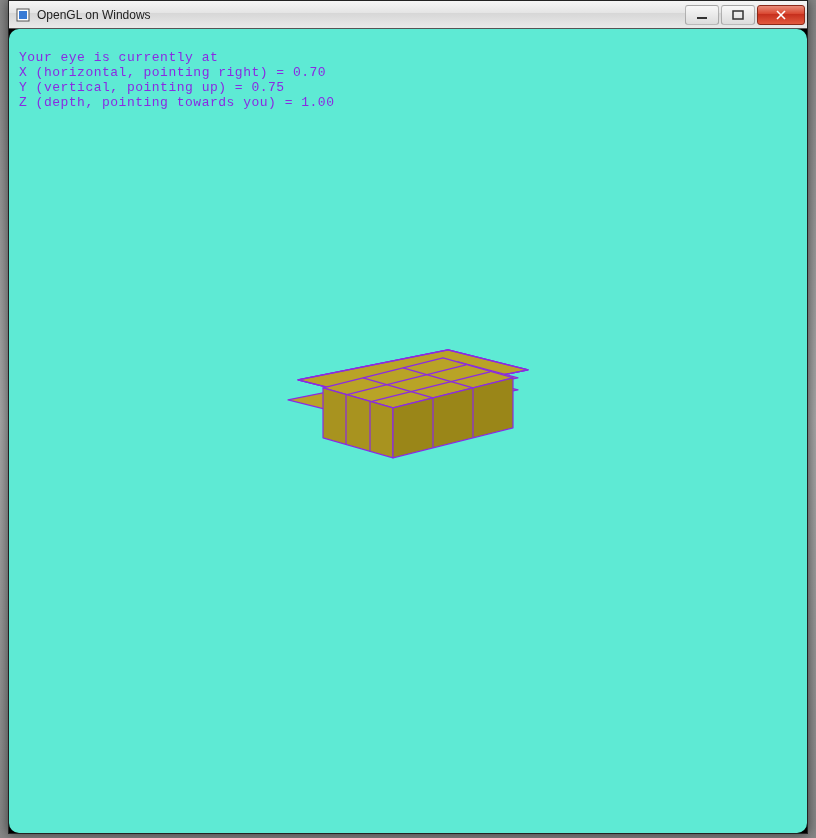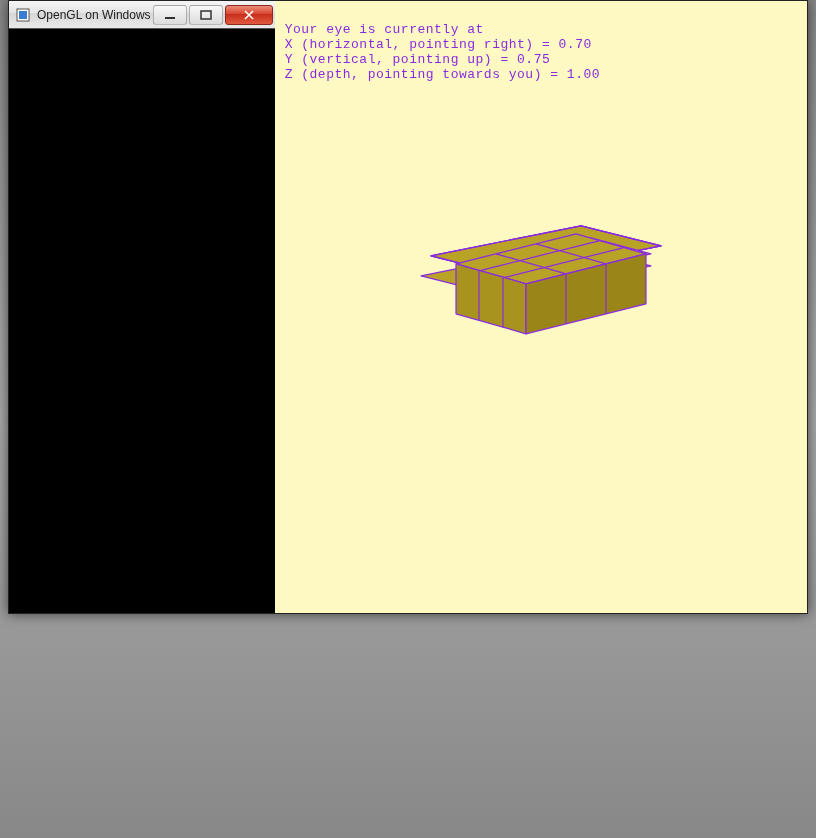--- a/index.html
+++ b/index.html
@@ -9,26 +9,26 @@
       background: linear-gradient(to bottom, #888 0%, #aaa 50%, #888 100%);
       font-family: "Segoe UI", Tahoma, sans-serif;
       overflow: hidden;
       position: relative;
     }
     .window {
       position: absolute;
       left: 8px;
       top: 0;
       width: 800px;
-      height: 614px;
+      height: 834px;
       background: #000;
       border: 1px solid #222;
       box-shadow: 0 0 12px rgba(0,0,0,0.6);
       display: flex;
-      flex-direction: row;
+      flex-direction: column;
     }
     .titlebar {
       height: 28px;
       background: linear-gradient(to bottom, #f6f6f6 0%, #e4e4e4 45%, #d7d7d7 46%, #e9e9e9 100%);
       display: flex;
       align-items: center;
       padding: 0 2px 0 6px;
       border-bottom: 1px solid #555;
     }
     .app-icon {
@@ -62,23 +62,24 @@
       cursor: pointer;
     }
     .win-btn.close {
       width: 48px;
       background: linear-gradient(to bottom, #e98c7a 0%, #d9452e 45%, #c62f1d 46%, #e25a3f 100%);
       border-color: #8a2a1a;
     }
     .win-btn svg { display:block; }
     .viewport {
       flex: 1;
-      background: #fef9c3;
+      background: #5eead4;
       position: relative;
       overflow: hidden;
+      border-radius: 10px;
     }
     .overlay {
       position: absolute;
       left: 10px;
       top: 6px;
       font-family: "Courier New", monospace;
       font-size: 13px;
       line-height: 15px;
       color: #8a2be2;
       white-space: pre;

